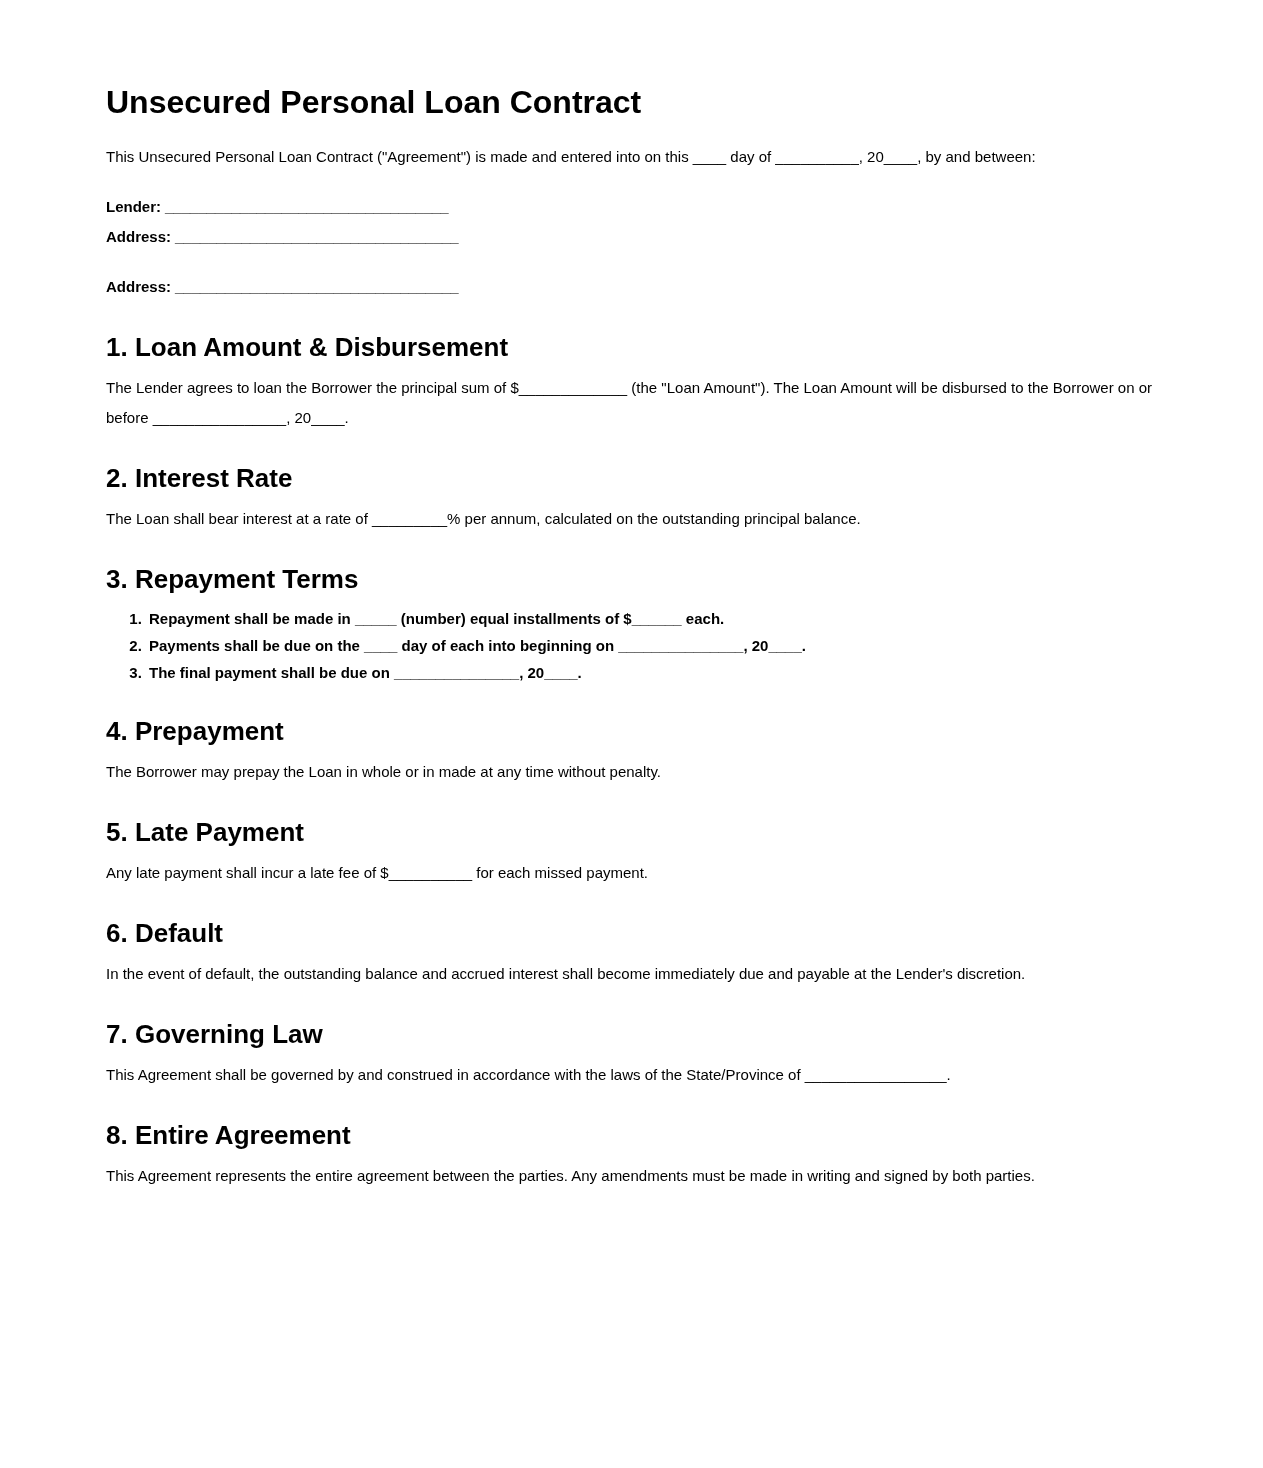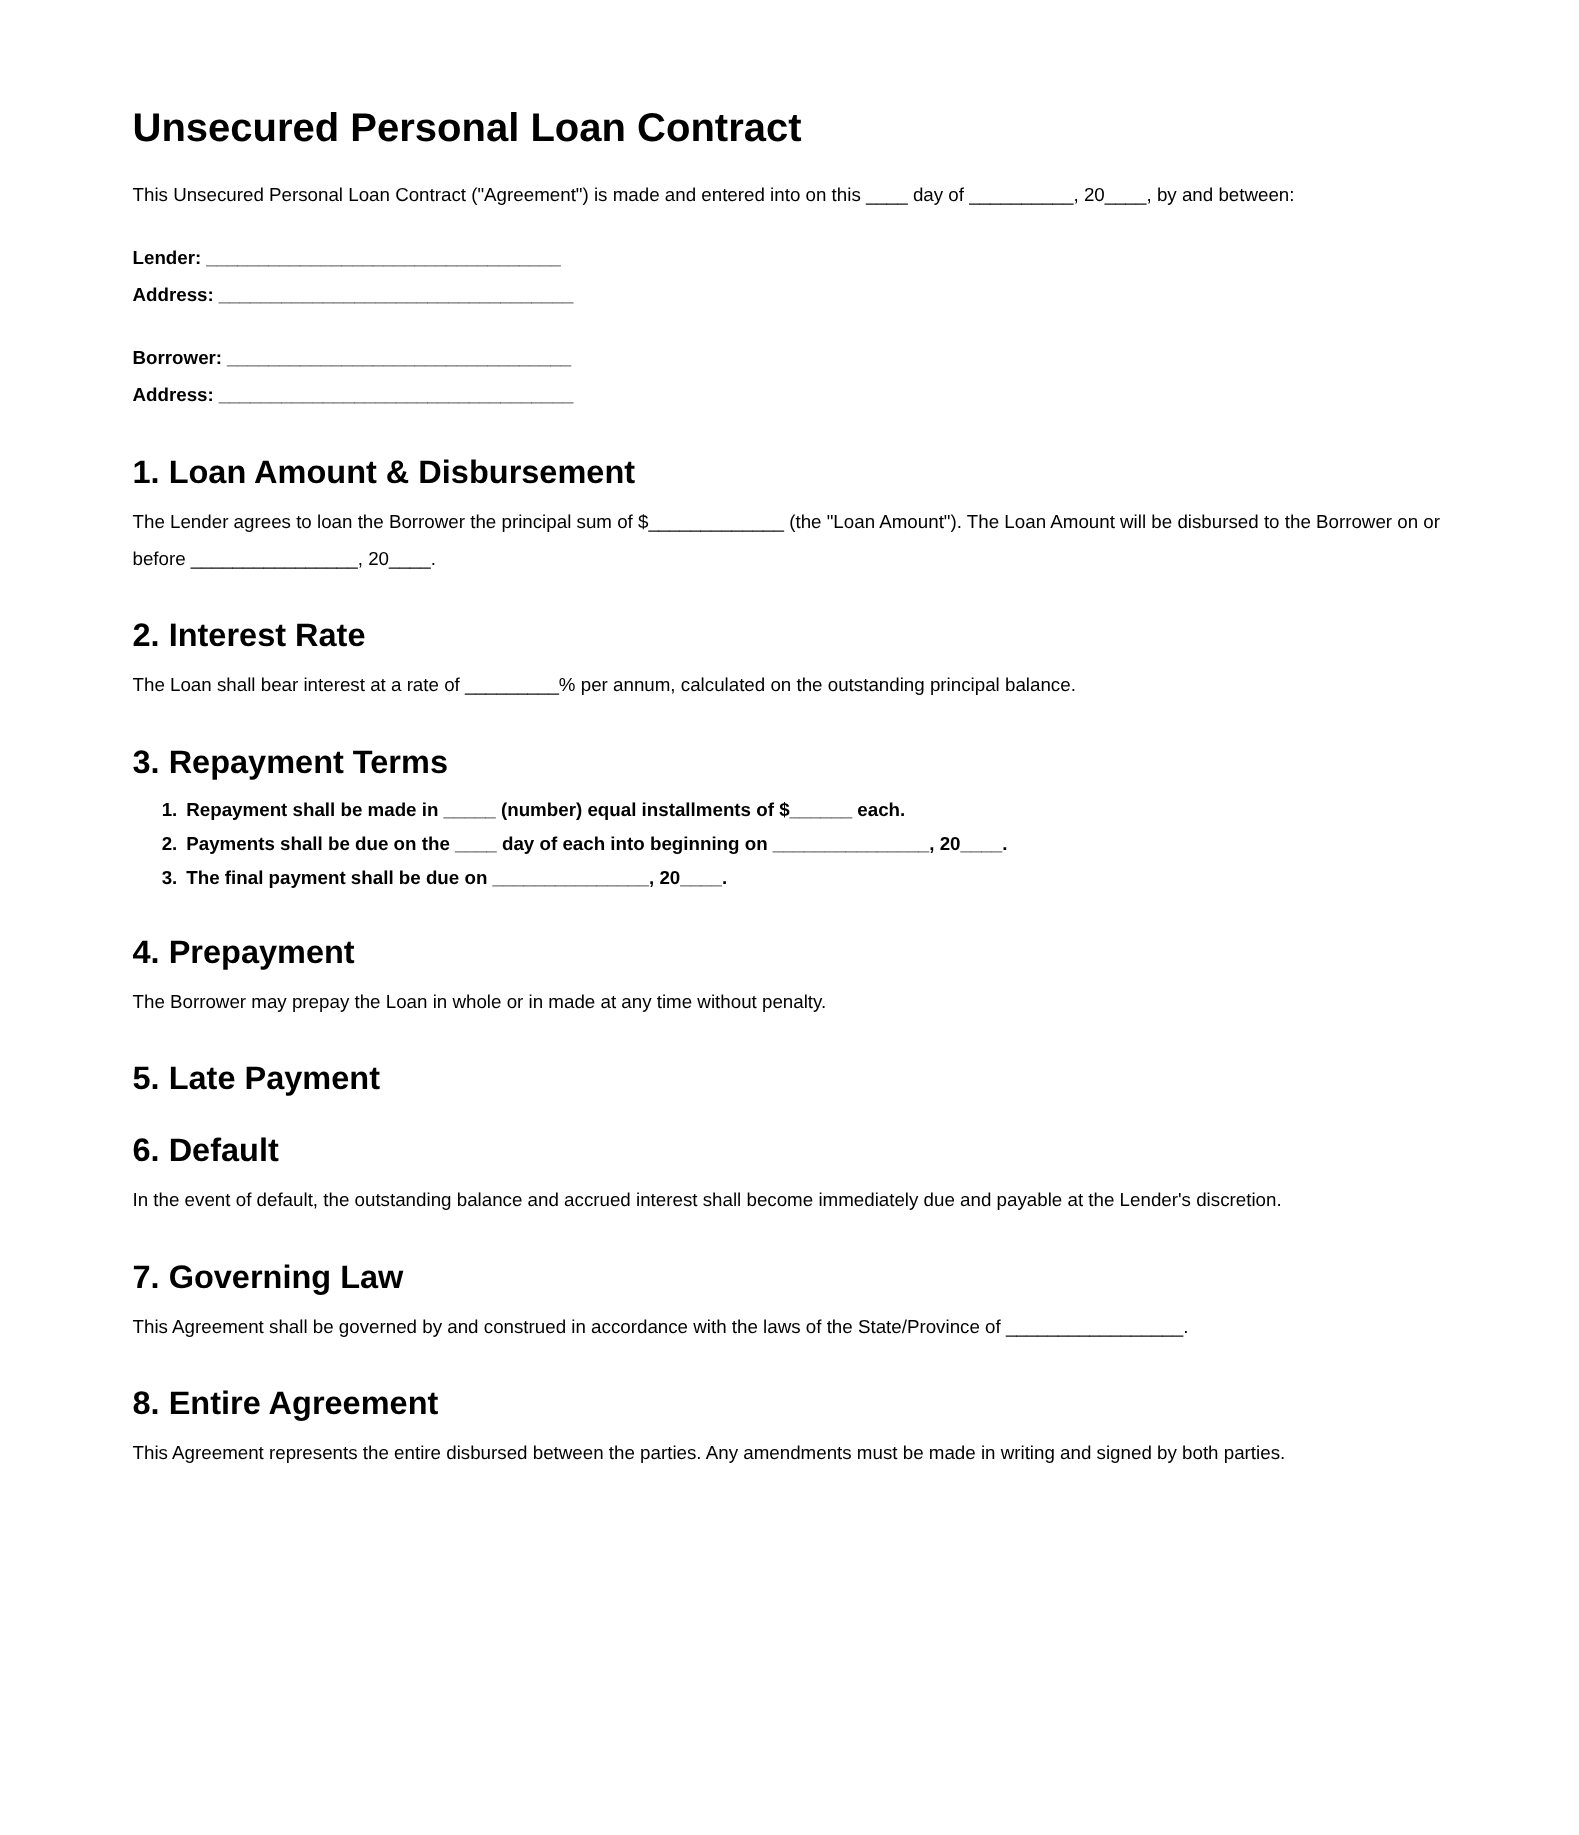--- a/index.html
+++ b/index.html
@@ -73,23 +73,20 @@
   <div class="party-line">
     <span class="party-label">Lender:</span><span class="party-blank">__________________________________</span>
   </div>
   <div class="party-line">
     <span class="party-label">Address:</span><span class="party-blank">__________________________________</span>
   </div>
 </div>
 
 <div class="party-group">
   <div class="party-line">
-    <span class="party-label">Borrower:</span><span class="party-blank">_________________________________</span>
-  </div>
-  <div class="party-line">
     <span class="party-label">Address:</span><span class="party-blank">__________________________________</span>
   </div>
 </div>
 
 <section>
   <h2>1. Loan Amount &amp; Disbursement</h2>
   <p>The Lender agrees to loan the Borrower the principal sum of $_____________ (the "Loan Amount"). The Loan Amount will be disbursed to the Borrower on or before ________________, 20____.</p>
 </section>
 
 <section>
@@ -106,28 +103,29 @@
   </ol>
 </section>
 
 <section>
   <h2>4. Prepayment</h2>
   <p>The Borrower may prepay the Loan in whole or in made at any time without penalty.</p>
 </section>
 
 <section>
   <h2>5. Late Payment</h2>
+  <p>Any late payment shall incur a late fee of $__________ for each missed payment.</p>
 </section>
 
 <section>
   <h2>6. Default</h2>
   <p>In the event of default, the outstanding balance and accrued interest shall become immediately due and payable at the Lender's discretion.</p>
 </section>
 
 <section>
   <h2>7. Governing Law</h2>
   <p>This Agreement shall be governed by and construed in accordance with the laws of the State/Province of _________________.</p>
 </section>
 
 <section>
   <h2>8. Entire Agreement</h2>
-  <p>This Agreement represents the entire disbursed between the parties. Any amendments must be made in writing and signed by both parties.</p>
+  <p>This Agreement represents the entire agreement between the parties. Any amendments must be made in writing and signed by both parties.</p>
 </section>
 
 </body></html>

